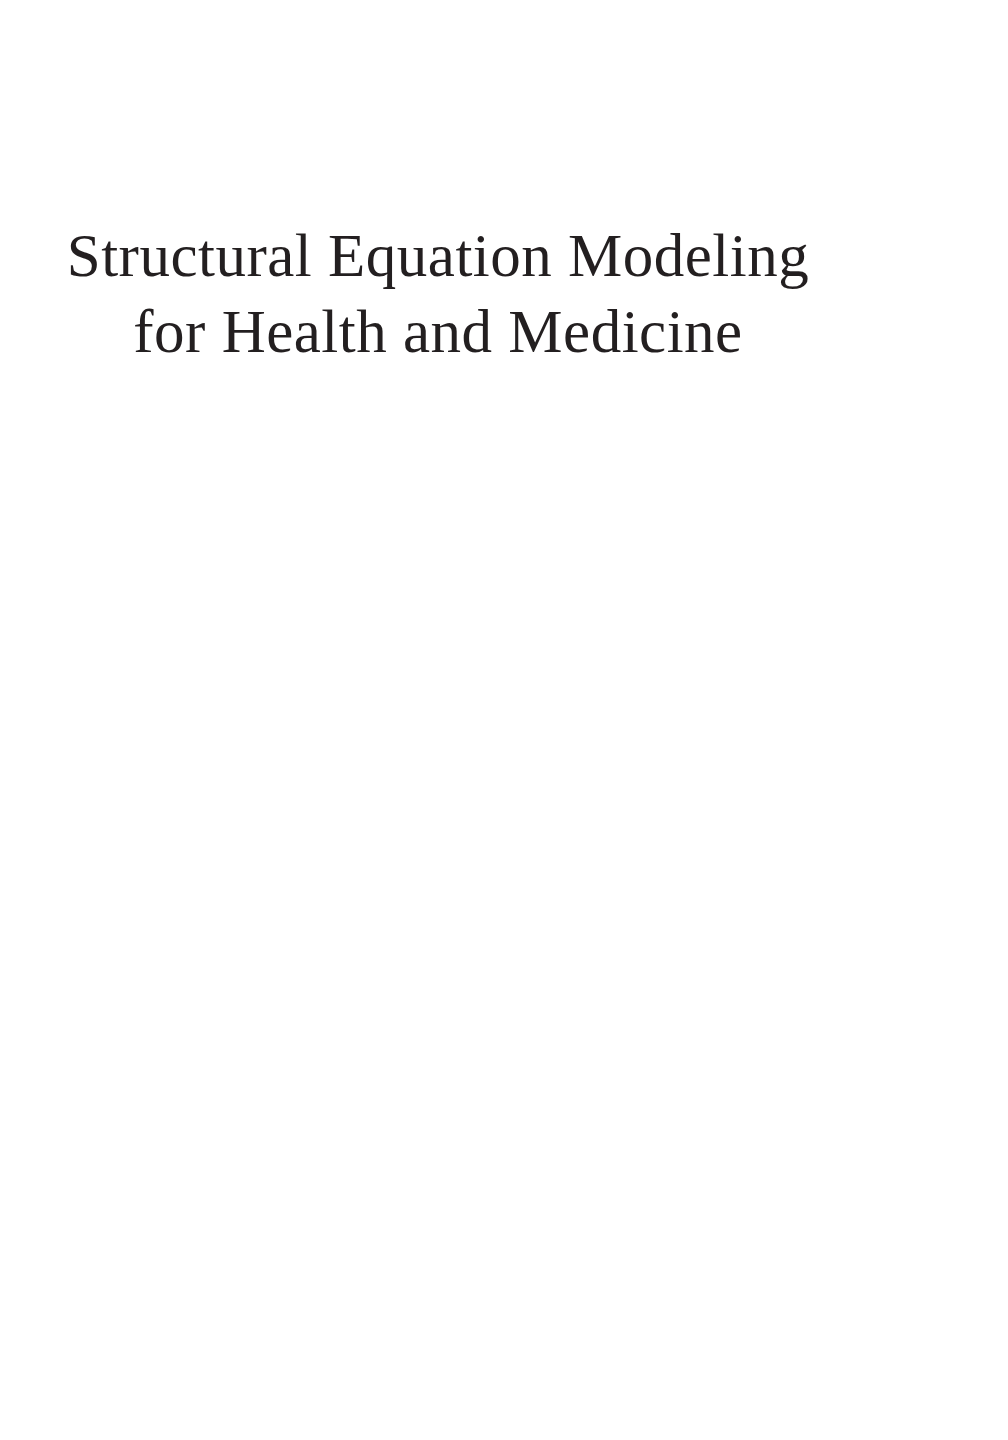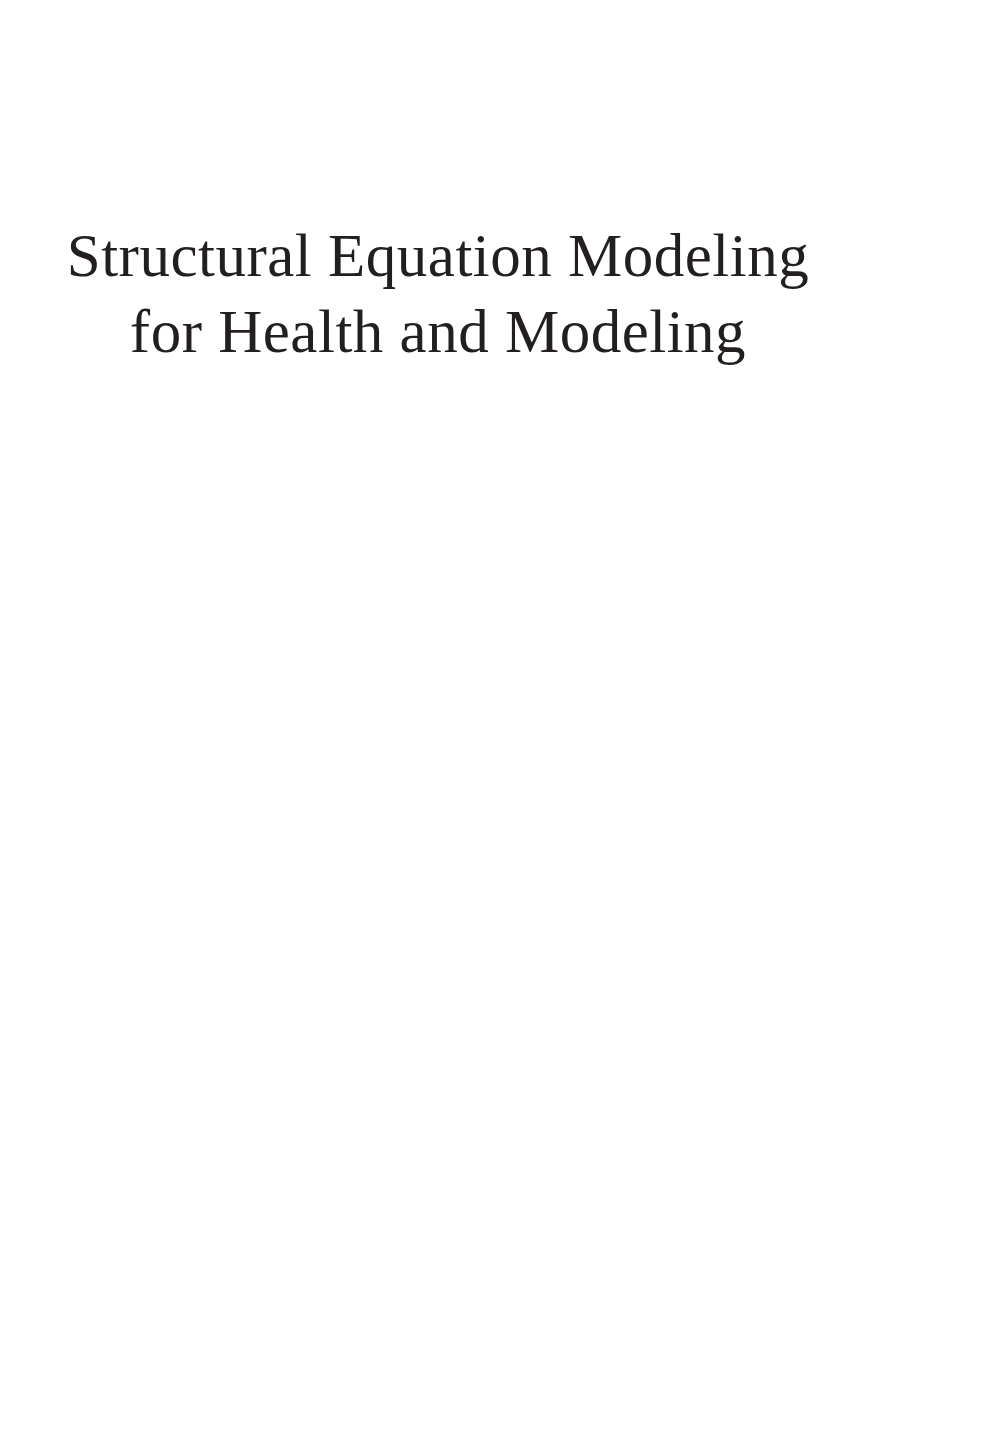--- a/index.html
+++ b/index.html
@@ -35,15 +35,15 @@
     letter-spacing: 0.5px;
     white-space: nowrap;
   }
 </style>
 </head>
 <body>
 
 <div class="page">
   <div class="title-block">
     <div class="title-line">Structural Equation Modeling</div>
-    <div class="title-line">for Health and Modeling</div>
+    <div class="title-line">for Health and Medicine</div>
   </div>
 </div>
 
 </body></html>

